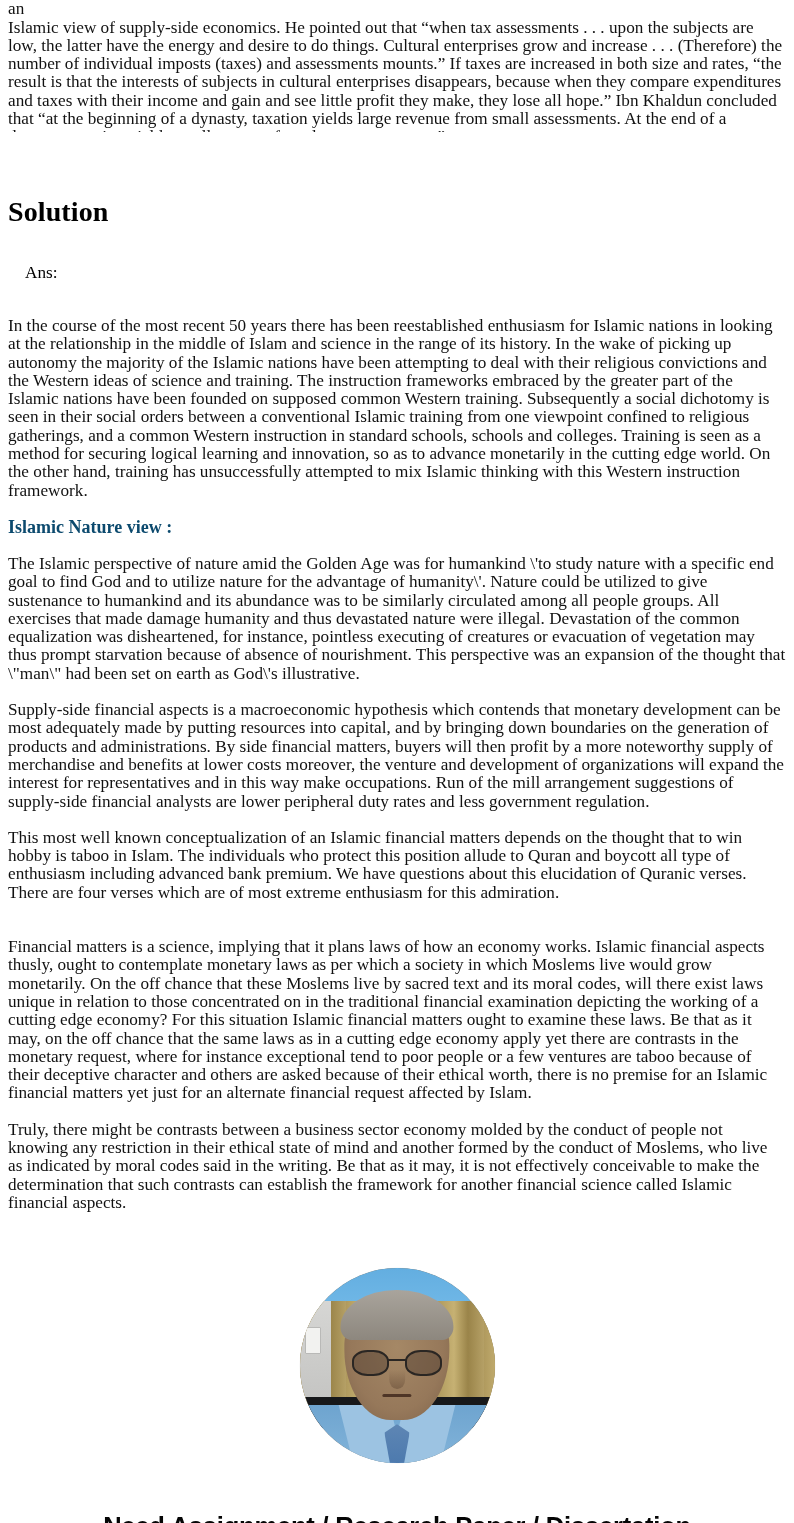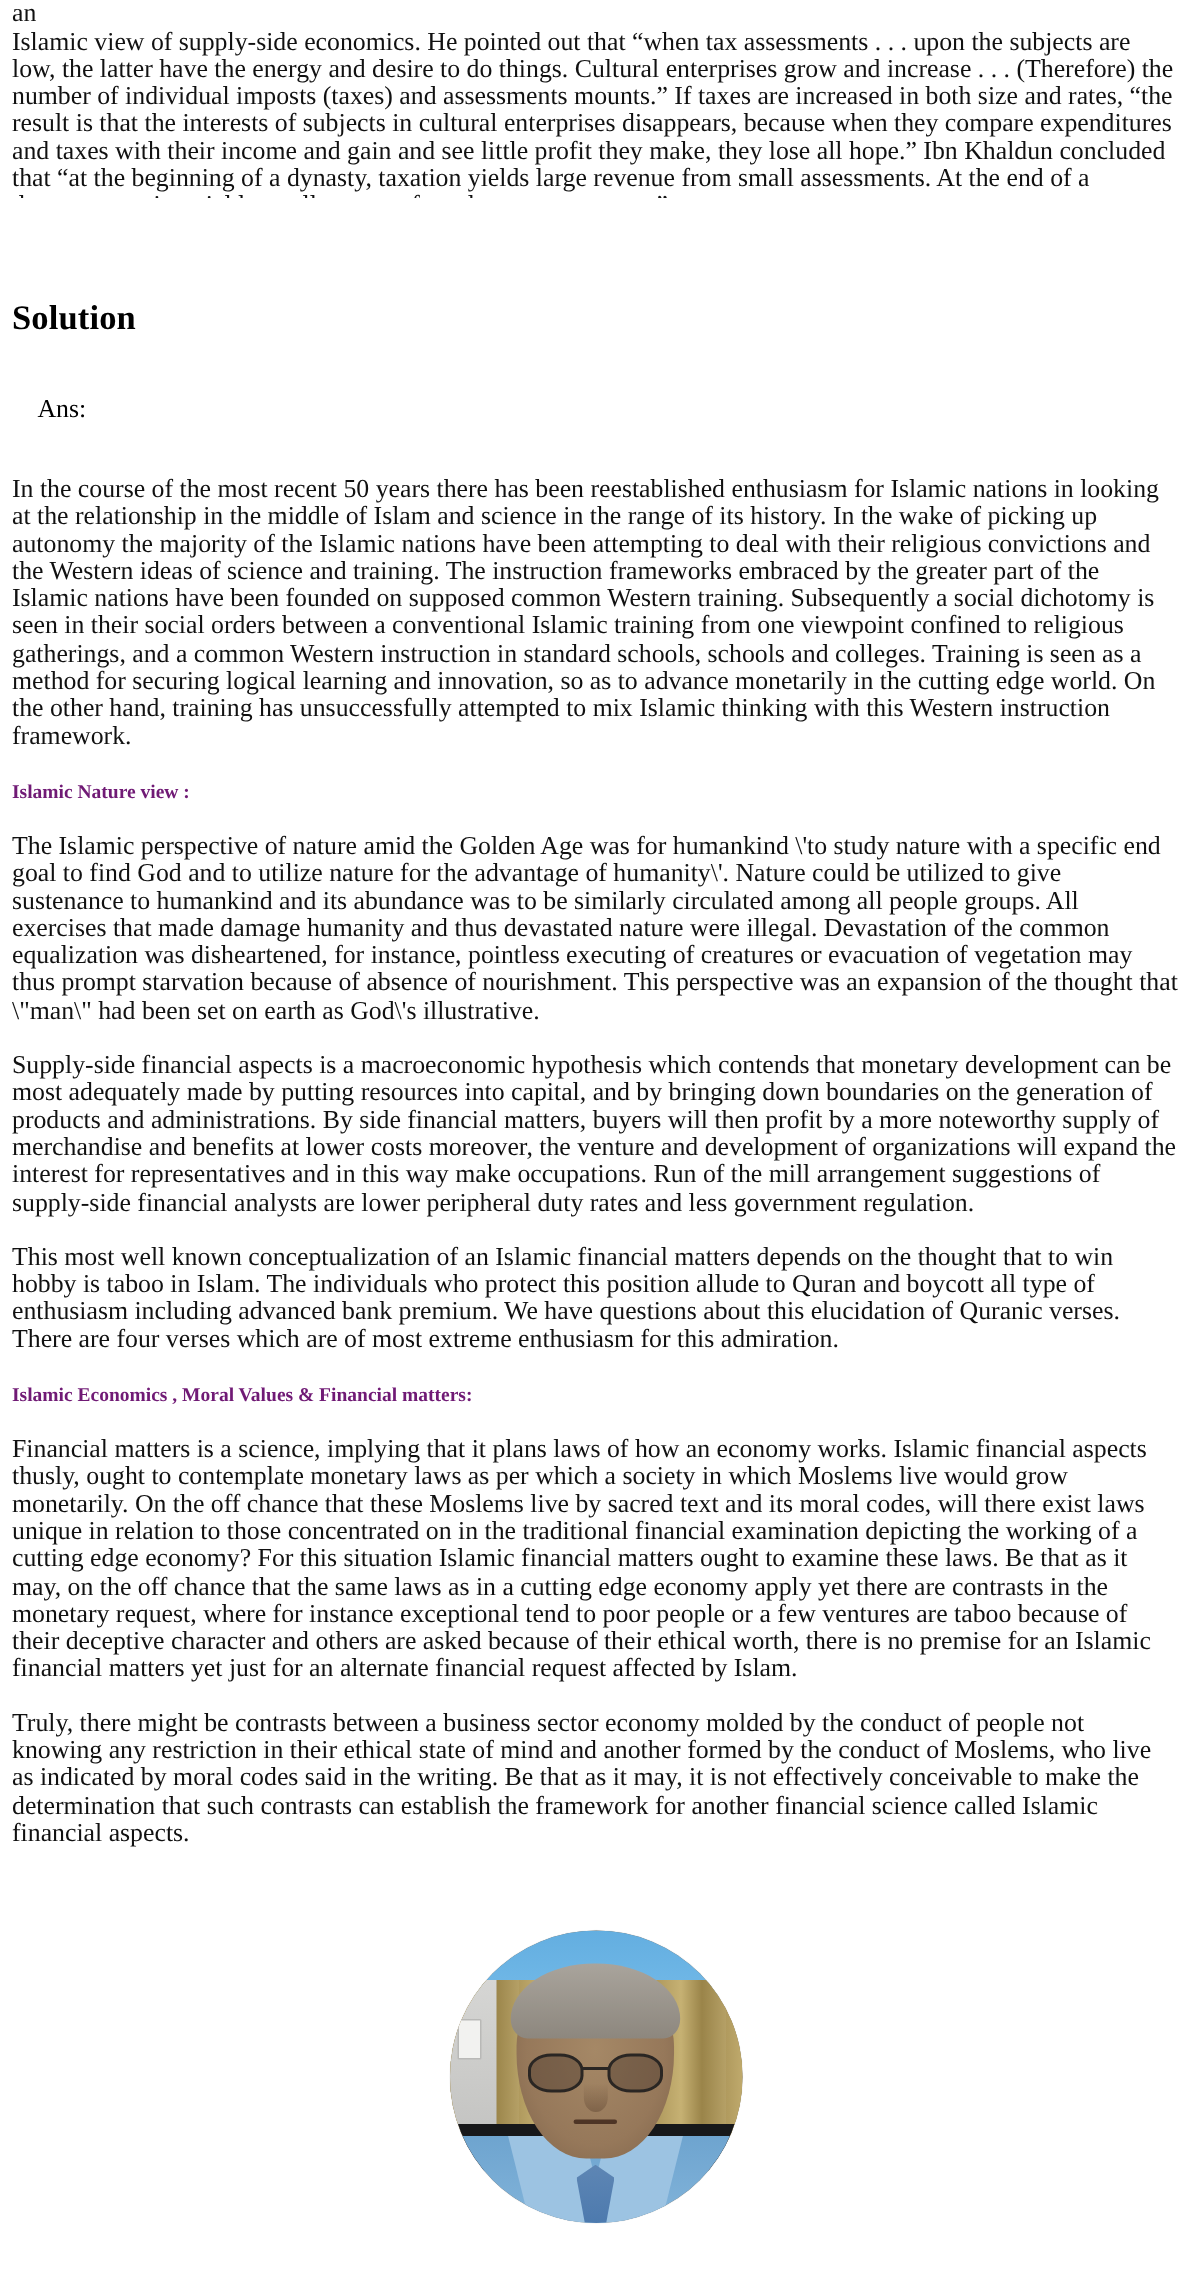--- a/index.html
+++ b/index.html
@@ -38,37 +38,37 @@
     line-height: 18.3px;
     text-align: left;
     color: #111111;
   }
   .gap-sm { height: 18px; }
   .gap-md { height: 22px; }
   .gap-lg { height: 50px; }
 
   h2.solution {
     margin: 0;
-    font-size: 23px;
+    font-size: 28px;
     line-height: 24px;
     font-weight: bold;
     color: #000000;
     letter-spacing: 0.1px;
   }
   p.ans {
     margin: 17px;
     font-size: 17.2px;
     line-height: 19px;
   }
   h3.sub {
     margin: 0;
-    font-size: 13px;
+    font-size: 18px;
     line-height: 19px;
     font-weight: bold;
-    color: #701a75;
+    color: #0c4a6e;
   }
 
   
   .photo-wrap {
     display: flex;
     justify-content: center;
     align-items: center;
     margin-top: 56px;
   }
   .avatar {
@@ -215,21 +215,20 @@
   <div class="gap-sm"></div>
 
   <p class="body">Supply-side financial aspects is a macroeconomic hypothesis which contends that monetary development can be most adequately made by putting resources into capital, and by bringing down boundaries on the generation of products and administrations. By side financial matters, buyers will then profit by a more noteworthy supply of merchandise and benefits at lower costs moreover, the venture and development of organizations will expand the interest for representatives and in this way make occupations. Run of the mill arrangement suggestions of supply-side financial analysts are lower peripheral duty rates and less government regulation.</p>
 
   <div class="gap-sm"></div>
 
   <p class="body">This most well known conceptualization of an Islamic financial matters depends on the thought that to win hobby is taboo in Islam. The individuals who protect this position allude to Quran and boycott all type of enthusiasm including advanced bank premium. We have questions about this elucidation of Quranic verses. There are four verses which are of most extreme enthusiasm for this admiration.</p>
 
   <div class="gap-sm"></div>
 
-  <h3 class="sub">Islamic Economics , Moral Values &amp; Financial matters:</h3>
 
   <div class="gap-sm"></div>
 
   <p class="body">Financial matters is a science, implying that it plans laws of how an economy works. Islamic financial aspects thusly, ought to contemplate monetary laws as per which a society in which Moslems live would grow monetarily. On the off chance that these Moslems live by sacred text and its moral codes, will there exist laws unique in relation to those concentrated on in the traditional financial examination depicting the working of a cutting edge economy? For this situation Islamic financial matters ought to examine these laws. Be that as it may, on the off chance that the same laws as in a cutting edge economy apply yet there are contrasts in the monetary request, where for instance exceptional tend to poor people or a few ventures are taboo because of their deceptive character and others are asked because of their ethical worth, there is no premise for an Islamic financial matters yet just for an alternate financial request affected by Islam.</p>
 
   <div class="gap-sm"></div>
 
   <p class="body">Truly, there might be contrasts between a business sector economy molded by the conduct of people not knowing any restriction in their ethical state of mind and another formed by the conduct of Moslems, who live as indicated by moral codes said in the writing. Be that as it may, it is not effectively conceivable to make the determination that such contrasts can establish the framework for another financial science called Islamic financial aspects.</p>
 
   <div class="photo-wrap">

